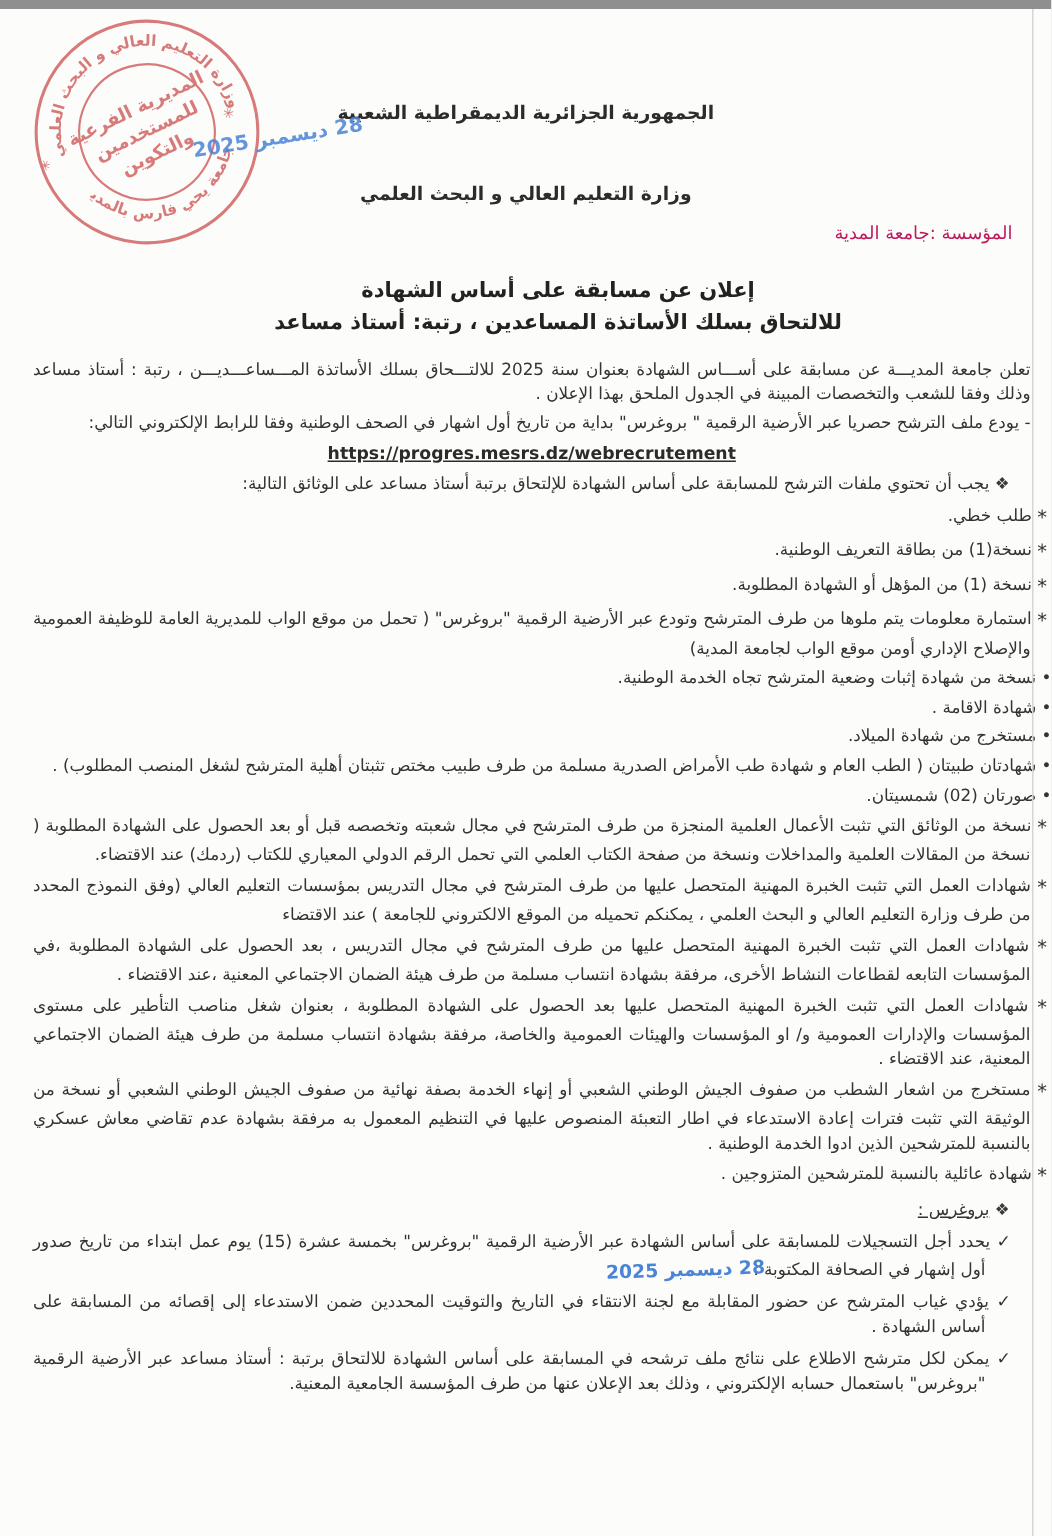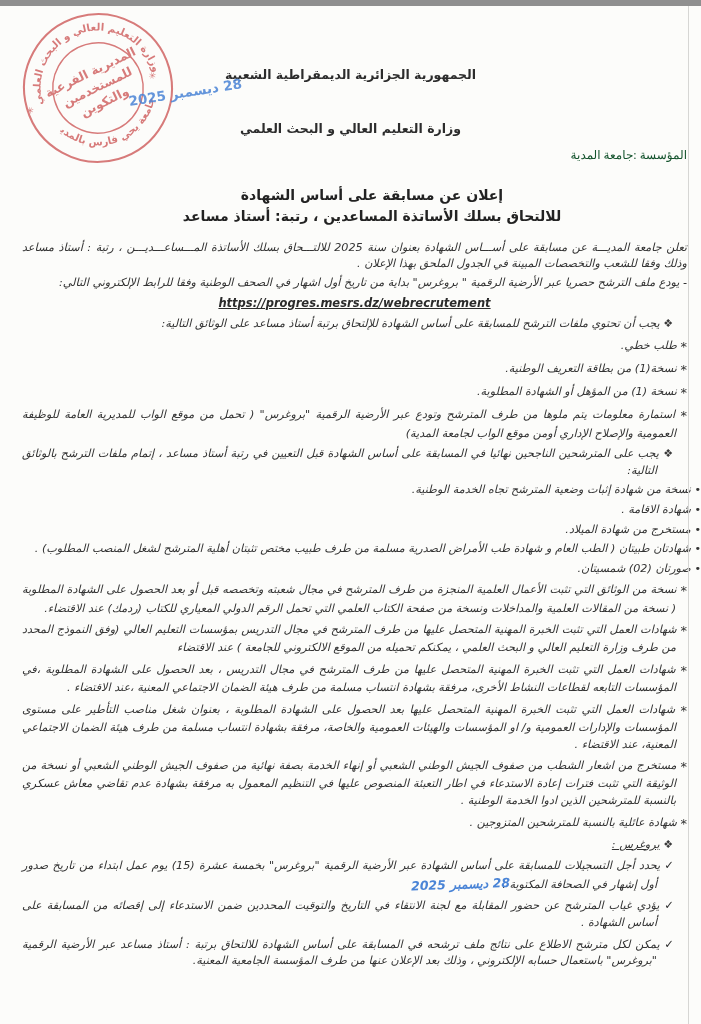--- a/index.html
+++ b/index.html
@@ -28,32 +28,32 @@
   }
   .date-stamp-inline {
     display:inline-block; transform:rotate(-2deg) translateY(1px);
     color:#4a84d6; font-size:12.5px; font-weight:bold; letter-spacing:1px;
     margin-right:6px; white-space:nowrap;
   }
 
   
   .header-zone { padding-top:30px; }
   .gov-line { text-align:center; font-weight:bold; font-size:12.5px; color:#2c2c2c; line-height:1.45;margin-top:36px; }
-  .institution { text-align:right; font-size:12px; color:#14532d; margin:10px 14px 0 0;font-family:Liberation Serif, serif; }
+  .institution { text-align:right; font-size:12px; color:#be185d; margin:10px 26px 0 0; }
   .doc-title { text-align:center; font-weight:bold; font-size:14px; color:#222; line-height:1.45; margin-top:22px;padding-left:43px; }
 
   
-  .body-zone { margin:14px 14px 0 22px; font-size:11.2px; line-height:1.48; color:#333;font-style:italic; }
+  .body-zone { margin:14px 14px 0 22px; font-size:11.2px; line-height:1.48; color:#333; }
   .body-zone p { margin:2px 0; text-align:justify; }
   .intro { }
   .dash-line { }
   .url-line { text-align:center !important; margin:3px 0 !important; }
   .url-link { direction:ltr; display:inline-block; font-weight:bold; text-decoration:underline; color:#2b2b2b; font-size:11.5px; cursor:pointer; }
   .diamond-item { padding-right:30px; text-indent:-16px; margin-top:4px !important; }
-  .star-item { padding-right:11px; text-indent:-11px; margin-top:4px !important; }
+  .star-item { text-indent:-11px; margin-top:4px !important; }
   .dot-item { text-indent:-14px; margin-top:3px !important; }
   .check-item { padding-right:30px; text-indent:-17px; margin-top:4px !important; }
   .marker { display:inline-block; text-indent:0; }
   .marker-star { font-size:13px; vertical-align:-2px; }
   .marker-diamond { font-size:11px; color:#3a3a3a; }
   .marker-check { font-size:11.5px; }
   .notes-heading-text { text-decoration:underline; }
 </style>
 </head>
 <body>
@@ -100,21 +100,20 @@
     <p class="intro">تعلن جامعة المديـــة عن مسابقة على أســـاس الشهادة بعنوان سنة 2025 للالتـــحاق بسلك الأساتذة المـــساعـــديـــن ، رتبة : أستاذ مساعد وذلك وفقا للشعب والتخصصات المبينة في الجدول الملحق بهذا الإعلان .</p>
     <p class="dash-line">- يودع ملف الترشح حصريا عبر الأرضية الرقمية " بروغرس" بداية من تاريخ أول اشهار في الصحف الوطنية وفقا للرابط الإلكتروني التالي:</p>
     <p class="url-line"><a class="url-link">https://progres.mesrs.dz/webrecrutement</a></p>
 
     <p class="diamond-item"><span class="marker marker-diamond">❖</span> <span>يجب أن تحتوي ملفات الترشح للمسابقة على أساس الشهادة للإلتحاق برتبة أستاذ مساعد  على الوثائق التالية:</span></p>
     <p class="star-item"><span class="marker marker-star">*</span> <span>طلب خطي.</span></p>
     <p class="star-item"><span class="marker marker-star">*</span> <span>نسخة(1) من بطاقة التعريف الوطنية.</span></p>
     <p class="star-item"><span class="marker marker-star">*</span> <span>نسخة (1) من المؤهل أو الشهادة المطلوبة.</span></p>
     <p class="star-item"><span class="marker marker-star">*</span> <span>استمارة معلومات يتم ملوها من طرف المترشح  وتودع  عبر الأرضية الرقمية "بروغرس" ( تحمل من موقع الواب  للمديرية العامة للوظيفة العمومية والإصلاح الإداري أومن موقع الواب لجامعة المدية)</span></p>
 
-    <p class="diamond-item"><span class="marker marker-diamond">❖</span> <span>يجب على المترشحين الناجحين نهائيا في المسابقة على أساس الشهادة قبل التعيين في  رتبة أستاذ مساعد ، إتمام ملفات الترشح بالوثائق التالية:</span></p>
     <p class="dot-item"><span class="marker">•</span> <span>نسخة  من شهادة إثبات وضعية المترشح تجاه الخدمة الوطنية.</span></p>
     <p class="dot-item"><span class="marker">•</span> <span>شهادة الاقامة .</span></p>
     <p class="dot-item"><span class="marker">•</span> <span>مستخرج من شهادة الميلاد.</span></p>
     <p class="dot-item"><span class="marker">•</span> <span>شهادتان طبيتان ( الطب العام و شهادة طب الأمراض الصدرية مسلمة من طرف طبيب مختص تثبتان أهلية المترشح لشغل المنصب المطلوب) .</span></p>
     <p class="dot-item"><span class="marker">•</span> <span>صورتان (02) شمسيتان.</span></p>
 
     <p class="star-item"><span class="marker marker-star">*</span> <span>نسخة من الوثائق التي تثبت الأعمال العلمية المنجزة من طرف المترشح في مجال شعبته وتخصصه قبل أو بعد  الحصول على الشهادة  المطلوبة ( نسخة من المقالات العلمية والمداخلات ونسخة من صفحة الكتاب العلمي التي تحمل الرقم الدولي المعياري للكتاب (ردمك) عند الاقتضاء.</span></p>
     <p class="star-item"><span class="marker marker-star">*</span> <span>شهادات العمل التي تثبت الخبرة المهنية المتحصل عليها من طرف المترشح في مجال التدريس بمؤسسات التعليم العالي (وفق النموذج المحدد من طرف وزارة التعليم العالي و البحث العلمي ، يمكنكم تحميله من الموقع الالكتروني للجامعة ) عند الاقتضاء</span></p>
     <p class="star-item"><span class="marker marker-star">*</span> <span>شهادات العمل  التي تثبت الخبرة المهنية المتحصل عليها من طرف المترشح في مجال التدريس ، بعد الحصول على الشهادة المطلوبة ،في المؤسسات التابعه لقطاعات النشاط الأخرى، مرفقة بشهادة انتساب مسلمة من طرف هيئة الضمان الاجتماعي المعنية ،عند الاقتضاء .</span></p>
     <p class="star-item"><span class="marker marker-star">*</span> <span>شهادات العمل التي تثبت الخبرة المهنية المتحصل عليها بعد الحصول على الشهادة المطلوبة ، بعنوان شغل مناصب التأطير على مستوى المؤسسات والإدارات العمومية و/ او المؤسسات والهيئات العمومية والخاصة، مرفقة بشهادة انتساب مسلمة من طرف هيئة الضمان الاجتماعي المعنية، عند الاقتضاء .</span></p>

